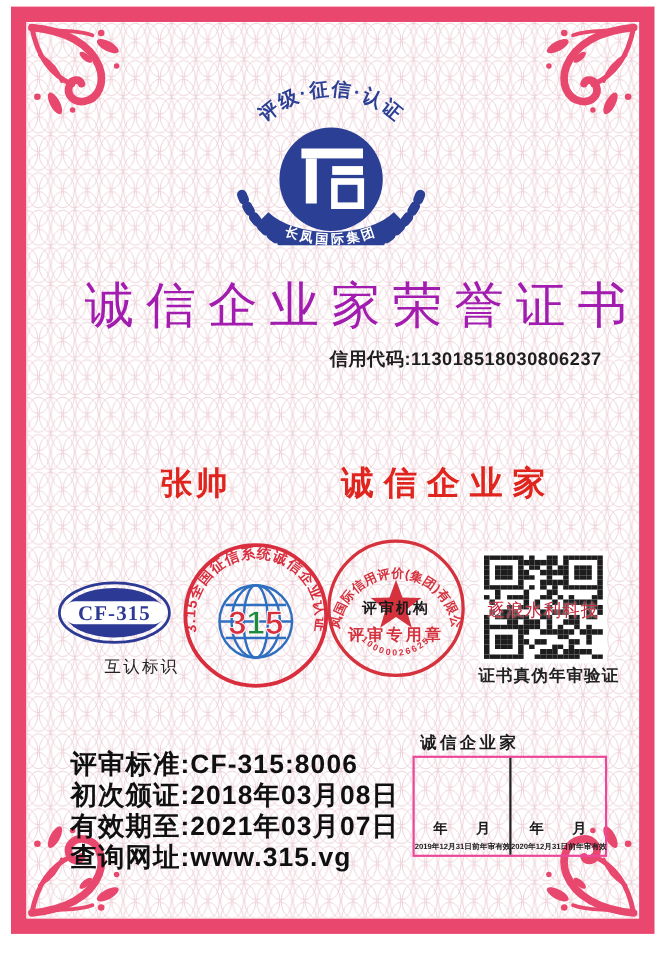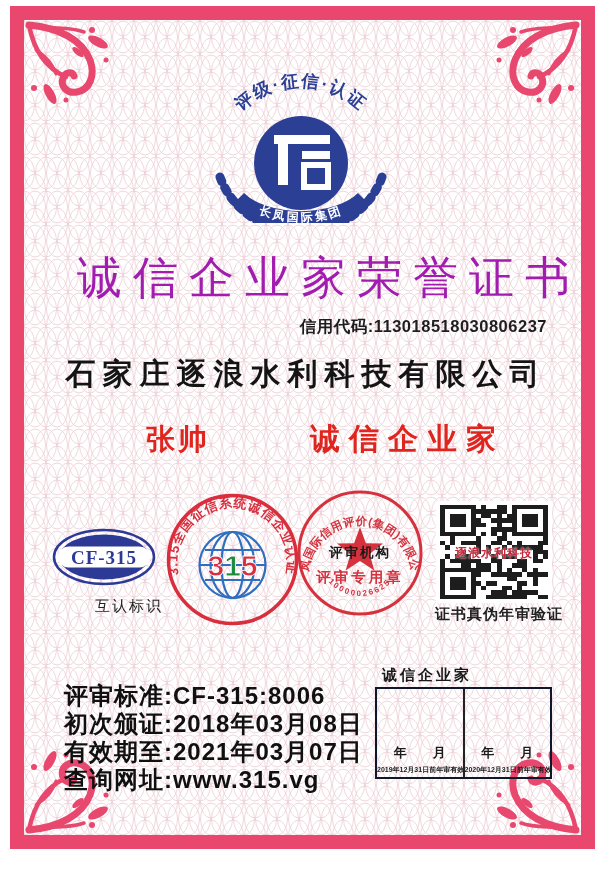--- a/index.html
+++ b/index.html
@@ -30,34 +30,34 @@
   }
   .person{left:122px;top:400px;font-size:29px;font-weight:900;color:#e0251e;letter-spacing:3px;white-space:nowrap;}
   .honor{left:286px;top:399px;font-size:30px;font-weight:900;color:#e0251e;letter-spacing:9px;white-space:nowrap;}
   .cf-caption{left:40px;top:577px;width:130px;text-align:center;font-size:15px;font-weight:400;color:#222;letter-spacing:2px;}
   .qr-caption{left:400px;top:585px;width:150px;text-align:center;font-size:15px;font-weight:800;color:#222;letter-spacing:1px;}
   .details{left:40px;top:662px;}
   .detail-line{font-size:24px;font-weight:800;color:#101010;line-height:28px;letter-spacing:1px;white-space:nowrap;}
   .ar-title{left:358px;top:646px;font-size:15px;font-weight:800;color:#1a1a1a;letter-spacing:3px;}
   .ar-box{
     left:351px;top:667px;width:177px;height:92px;
-    border:2px solid #0f172a;display:flex;background:transparent;box-sizing:border-box;
+    border:2px solid #ec4899;display:flex;background:transparent;box-sizing:border-box;
   }
   .ar-cell{flex:1;position:relative;box-sizing:border-box;}
   .ar-cell + .ar-cell{border-left:2px solid #222;}
   .ar-ym{position:absolute;left:0;right:0;bottom:15px;text-align:center;font-size:13px;font-weight:800;color:#1a1a1a;}
   .ar-note{position:absolute;left:0;right:0;bottom:2px;text-align:center;font-size:7px;font-weight:700;color:#1a1a1a;white-space:nowrap;}
   
   .qr-box{left:412px;top:481px;width:116px;height:102px;background:#fff;padding:4px;box-sizing:border-box;}
   .qr-grid{display:grid;width:108px;height:94px;grid-template-columns:repeat(21,1fr);grid-template-rows:repeat(21,1fr);}
   .qm{background:transparent;}
   .qm.on{background:#1d1d1d;}
   .qr-overlay{
     position:absolute;left:0;right:0;top:44px;text-align:center;
-    font-size:12px;font-weight:700;color:#c8273a;letter-spacing:1px;
+    font-size:16px;font-weight:400;color:#c8273a;letter-spacing:1px;
     text-shadow:0 0 2px #fff;
   }
 </style>
 </head>
 <body>
 
 <div class="cert">
 
   <svg class="bg-svg" viewBox="0 0 557 815" aria-hidden="true">
     <defs>
@@ -116,21 +116,20 @@
       <rect x="98" y="92" width="24" height="22" fill="none" stroke="#ffffff" stroke-width="6"></rect>
     </g>
     <path d="M 32,126 A 72 40 0 0 0 158,126" stroke="#2b3f94" stroke-width="17" fill="none"></path>
     <text font-size="12" font-weight="bold" fill="#ffffff" letter-spacing="2.5" text-anchor="middle" font-family="Liberation Sans, sans-serif">
       <textPath href="#emBan" startOffset="50%">长凤国际集团</textPath>
     </text>
   </svg>
 
   <div class="abs title">诚信企业家荣誉证书</div>
   <div class="abs credit">信用代码:113018518030806237</div>
-  <div class="abs company">石家庄逐浪水利科技有限公司</div>
   <div class="abs person">张帅</div>
   <div class="abs honor">诚信企业家</div>
 
   <svg class="abs" style="left:28px;top:508px;width:104px;height:58px;" viewBox="0 0 104 58">
     <ellipse cx="52" cy="29" rx="50" ry="27" fill="none" stroke="#2c3a95" stroke-width="2.5"></ellipse>
     <ellipse cx="52" cy="29" rx="45" ry="22.5" fill="#2c3a95"></ellipse>
     <rect x="6" y="18.5" width="92" height="21" rx="10.5" fill="#ffffff"></rect>
     <text x="52" y="36" text-anchor="middle" font-size="19" font-weight="bold" fill="#2c3a95" letter-spacing="1" font-family="Liberation Serif, serif">CF-315</text>
   </svg>
   <div class="abs cf-caption">互认标识</div>

